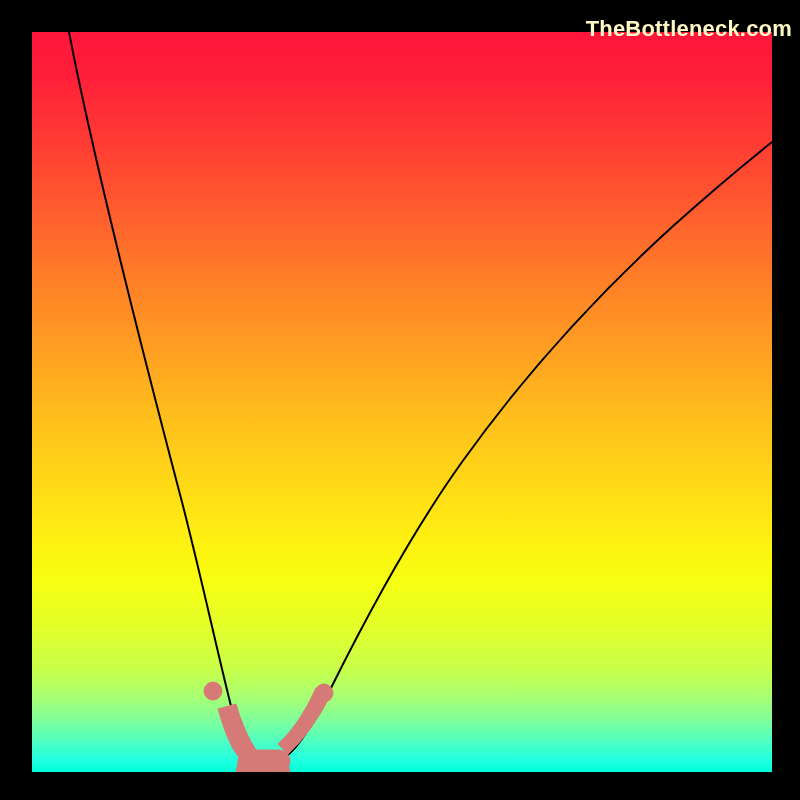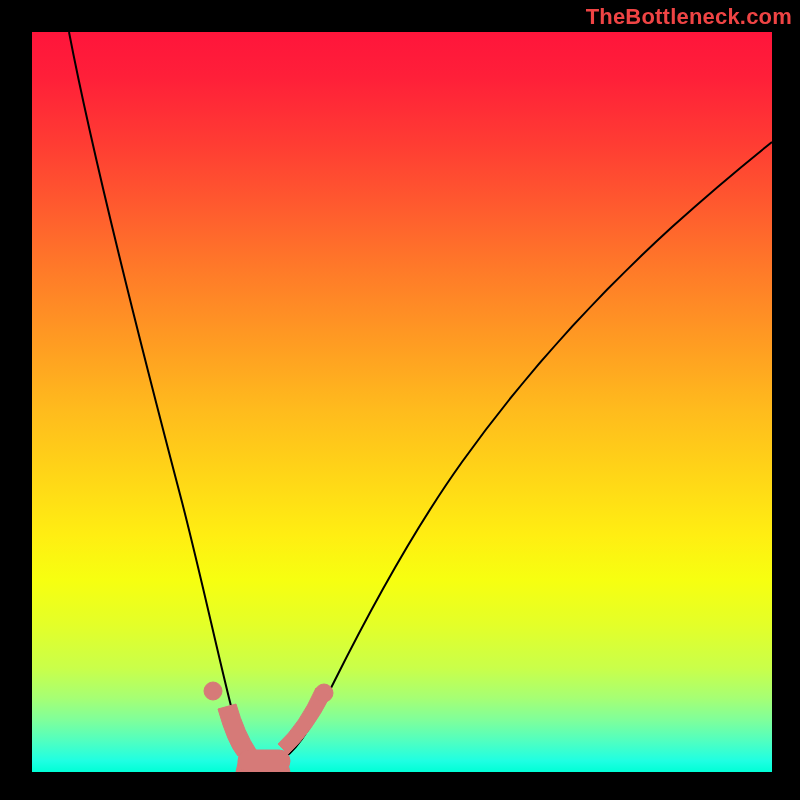--- a/index.html
+++ b/index.html
@@ -4,21 +4,21 @@
 <style>
 html,body{margin:0;padding:0;width:800px;height:800px;background:#000;overflow:hidden}
 .frame{position:absolute;left:0;top:0;width:800px;height:800px;background:#000}
 .plot{position:absolute;left:32px;top:32px;width:740px;height:740px;
   background:linear-gradient(to bottom,
    #ff153b 0%, #ff1f39 6%, #ff3c33 15%, #ff5c2e 24%,
    #ff7d28 33%, #ff9c22 42%, #ffbb1d 51%, #ffd617 60%,
    #ffee12 68%, #f7ff10 74%, #e4ff28 80%, #c9ff4a 86%,
    #a6ff74 90%, #7fff9b 93%, #4dffc3 96%, #1fffe2 98.5%, #00ffd6 100%);
 }
-.wm{position:absolute;right:8px;top:4px;color:#ef4444;font:600 22px Arial,Helvetica,sans-serif;letter-spacing:.2px}
+.wm{position:absolute;right:8px;top:16px;color:#fef9c3;font:600 22px Arial,Helvetica,sans-serif;letter-spacing:.2px}
 svg{position:absolute;left:32px;top:32px;width:740px;height:740px}
 .curve{fill:none;stroke:#000;stroke-width:2}
 .blob{fill:#d67a78;stroke:#d67a78}
 </style>
 </head>
 <body>
 
 <div class="frame">
   <div class="plot"></div>
 

